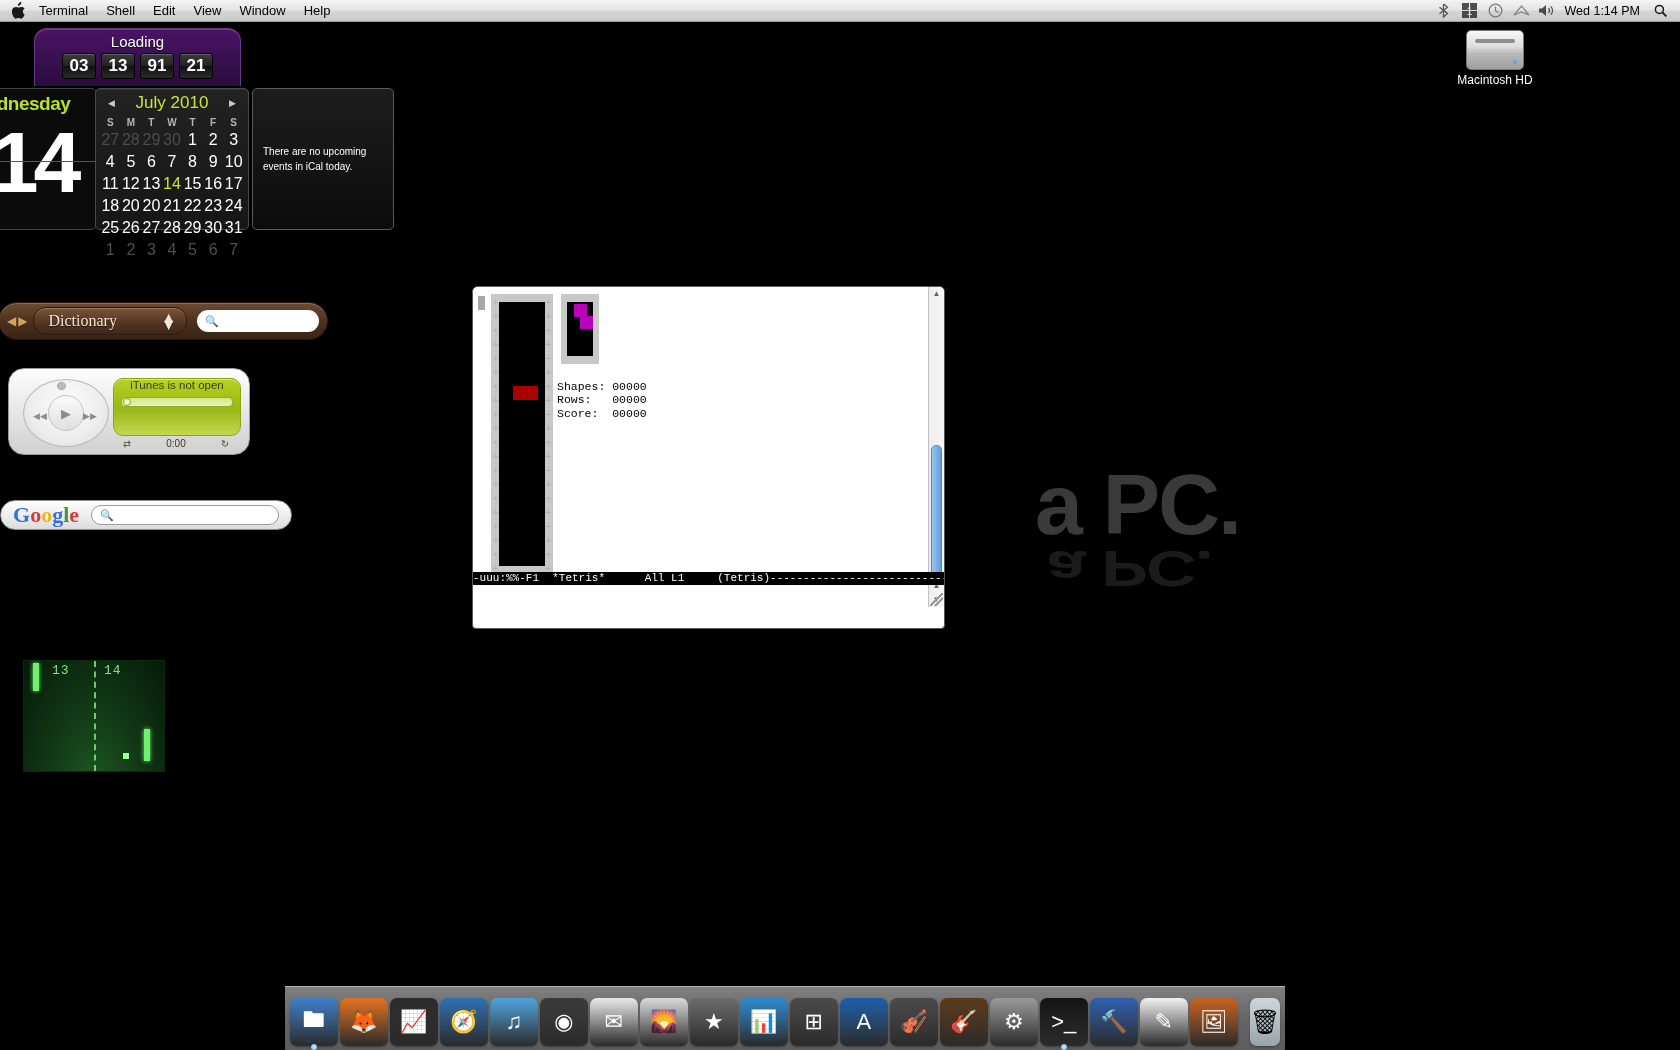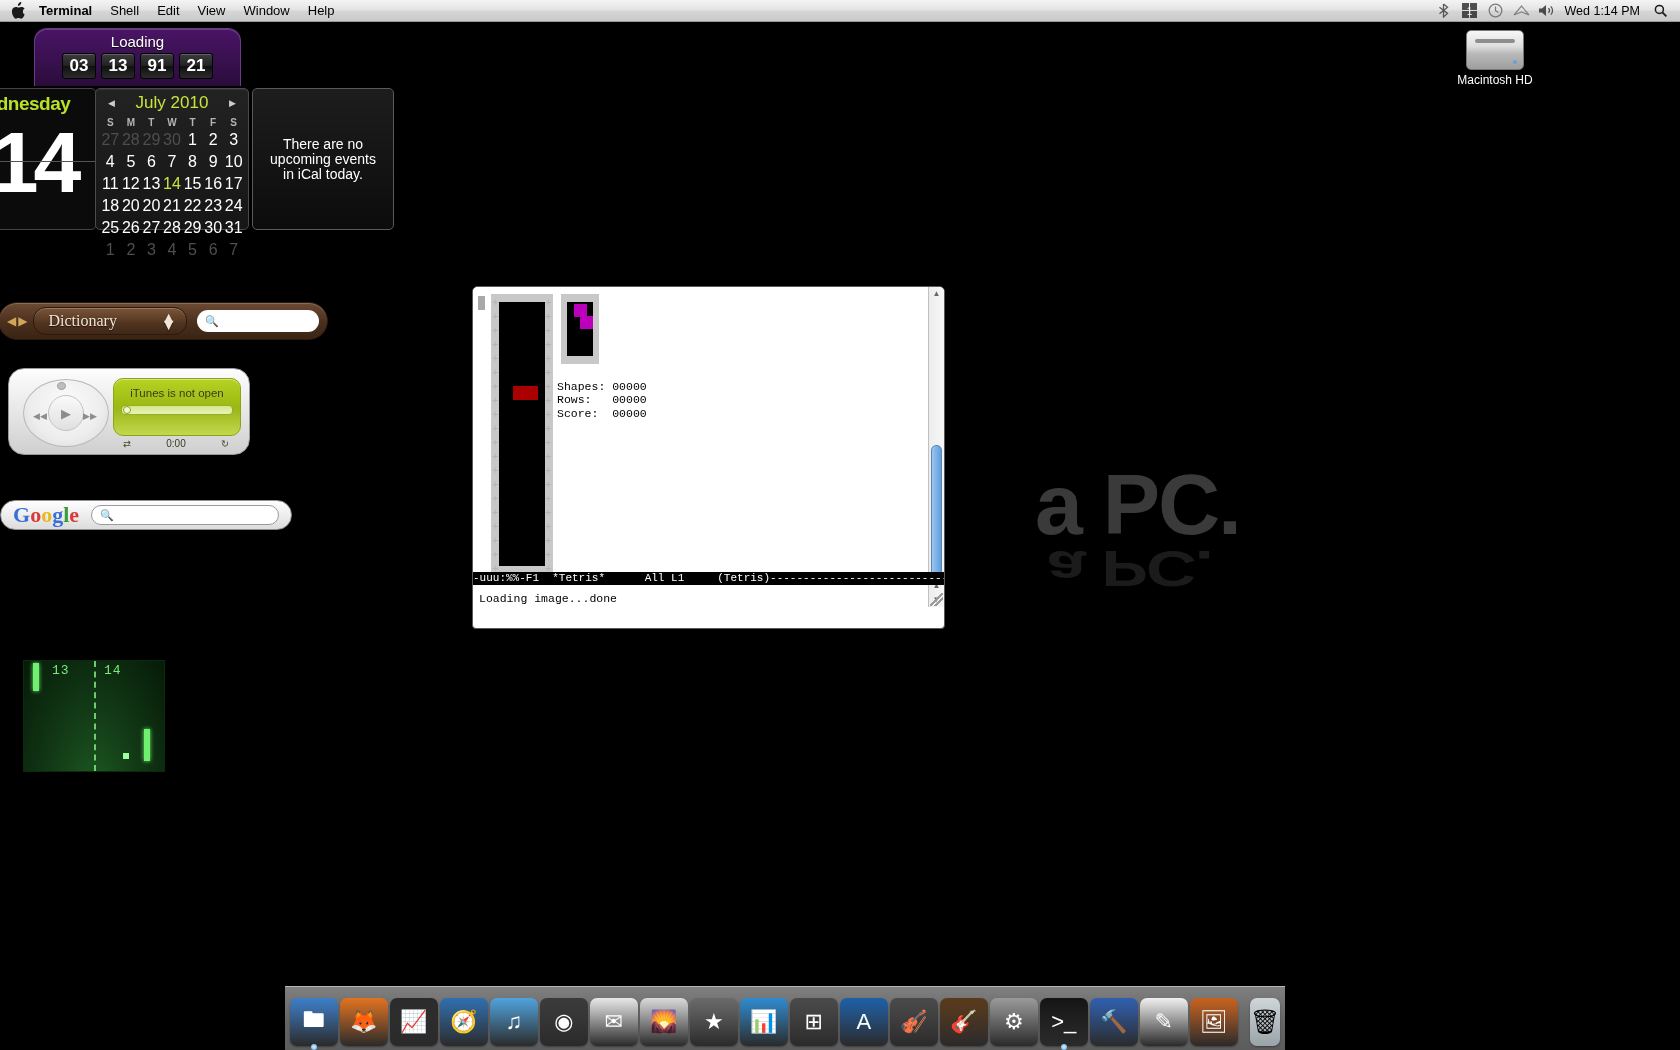--- a/index.html
+++ b/index.html
@@ -28,21 +28,21 @@
   
   .menubar{
     position:absolute;left:0;top:0;width:1680px;height:22px;
     background:linear-gradient(to bottom,#f4f4f4 0%,#e3e3e3 48%,#d6d6d6 52%,#c9c9c9 100%);
     border-bottom:1px solid #9a9a9a;
     display:flex;align-items:center;font-size:13px;color:#000;
     box-sizing:border-box;z-index:50;
   }
   .menu-apple{margin-left:11px;margin-right:4px;display:flex;align-items:center;}
   .menu-item{padding:0 9px;height:18px;line-height:18px;white-space:nowrap;}
-  .menu-item.bold{font-weight:bold;}
+  .menu-item.bold{font-weight:normal;}
   .menu-right{margin-left:auto;display:flex;align-items:center;gap:0px;padding-right:8px;}
   .mb-icon{width:26px;height:18px;display:flex;align-items:center;justify-content:center;opacity:.75;}
   .mb-clock{font-size:12.5px;padding:0 8px 0 4px;white-space:nowrap;}
   .mb-search{width:24px;display:flex;align-items:center;justify-content:center;}
 
   
   .widget{position:absolute;}
 
   
   #w-birthday{left:34px;top:28px;width:205px;height:57px;
@@ -85,21 +85,21 @@
     padding:2px 0 1px 0;}
   .cal-d{color:#fff;font-size:16px;font-weight:normal;text-align:center;padding:2px 0;}
   .cal-d.out{color:#4e4e4e;}
   .cal-d.today{color:#c9e23a;}
 
   
   #w-ical{left:252px;top:88px;width:140px;height:140px;
     background:linear-gradient(to bottom,#1d1d1d 0%,#0c0c0c 100%);
     border:1px solid #5a5a5a;border-radius:5px;
     display:flex;align-items:center;justify-content:center;}
-  .ical-txt{color:#fff;font-size:14px;text-align:center;line-height:15px;padding:0 10px;}
+  .ical-txt{color:#fff;font-size:10px;text-align:left;line-height:15px;padding:0 10px;}
 
   
   #w-dict{left:-2px;top:302px;width:330px;height:38px;
     background:linear-gradient(to bottom,#6d4a33 0%,#4a2f1d 55%,#3a2414 100%);
     border-radius:19px;border:1px solid #2a1a0e;
     box-shadow:inset 0 1px 0 rgba(255,255,255,.2);
     display:flex;align-items:center;padding:0 8px;box-sizing:border-box;}
   .dict-nav{display:flex;gap:2px;color:#d2a559;font-size:12px;margin-right:6px;}
   .dict-sel{flex:0 0 152px;height:26px;border-radius:13px;
     background:linear-gradient(to bottom,#7a5539 0%,#51341f 60%,#3f2717 100%);
@@ -126,21 +126,21 @@
     display:flex;align-items:center;justify-content:center;color:#8c8c8c;font-size:13px;}
   .it-prev,.it-next{position:absolute;color:#8c8c8c;font-size:9px;top:42px;}
   .it-prev{left:24px;}
   .it-next{left:74px;}
   .it-nub{position:absolute;left:48px;top:13px;width:7px;height:6px;border-radius:50%;
     background:#bdbdbd;border:1px solid #a4a4a4;}
   .it-screen{position:absolute;left:104px;top:9px;width:126px;height:56px;
     border-radius:10px;
     background:linear-gradient(to bottom,#b7d223 0%,#9dbb13 45%,#9cb81a 55%,#c3d84e 100%);
     border:1px solid #8ba417;box-shadow:inset 0 1px 0 rgba(255,255,255,.45);}
-  .it-msg{color:#3b3b1f;font-size:11.5px;text-align:center;padding-top:8px;}
+  .it-msg{color:#3b3b1f;font-size:11.5px;text-align:center;}
   .it-bar{margin:6px 7px 0 7px;height:8px;border-radius:4px;
     background:linear-gradient(to bottom,#d6e68a,#e9f2b8);border:1px solid #93ae28;
     position:relative;}
   .it-knob{position:absolute;left:1px;top:0px;width:6px;height:6px;border-radius:50%;
     background:#f2f7d8;border:1px solid #8ba417;}
   .it-foot{display:flex;align-items:center;justify-content:space-between;
     padding:3px 10px 0 10px;color:#4a4a28;font-size:9.5px;}
   .it-time{font-size:10px;color:#3b3b1f;}
 
   
@@ -504,21 +504,20 @@
 Rows:   00000
 Score:  00000</div>
       </div>
       <div class="term-scroll">
         <div class="sc-arrow sc-up">▲</div>
         <div class="sc-thumb"></div>
         <div class="sc-arrow sc-dn">▲</div>
         <div class="sc-arrow sc-dn2">▼</div>
       </div>
       <div class="term-modeline">-uuu:%%-F1  *Tetris*      All L1     (Tetris)---------------------------------</div>
-      <div class="term-echo">Loading image...done</div>
       <div class="term-grip"></div>
     </div>
   </div>
 
   <div id="dock">
     <div id="dock-items" style="display:flex;align-items:flex-end;gap:2px;">
         <div class="dock-item" style="background: linear-gradient(rgb(60, 127, 201), rgba(0, 0, 0, 0.55));">
           <span style="color: rgb(255, 255, 255); font-size: 22px;">🖿</span>
           <span class="dock-dot"></span>
         </div>

